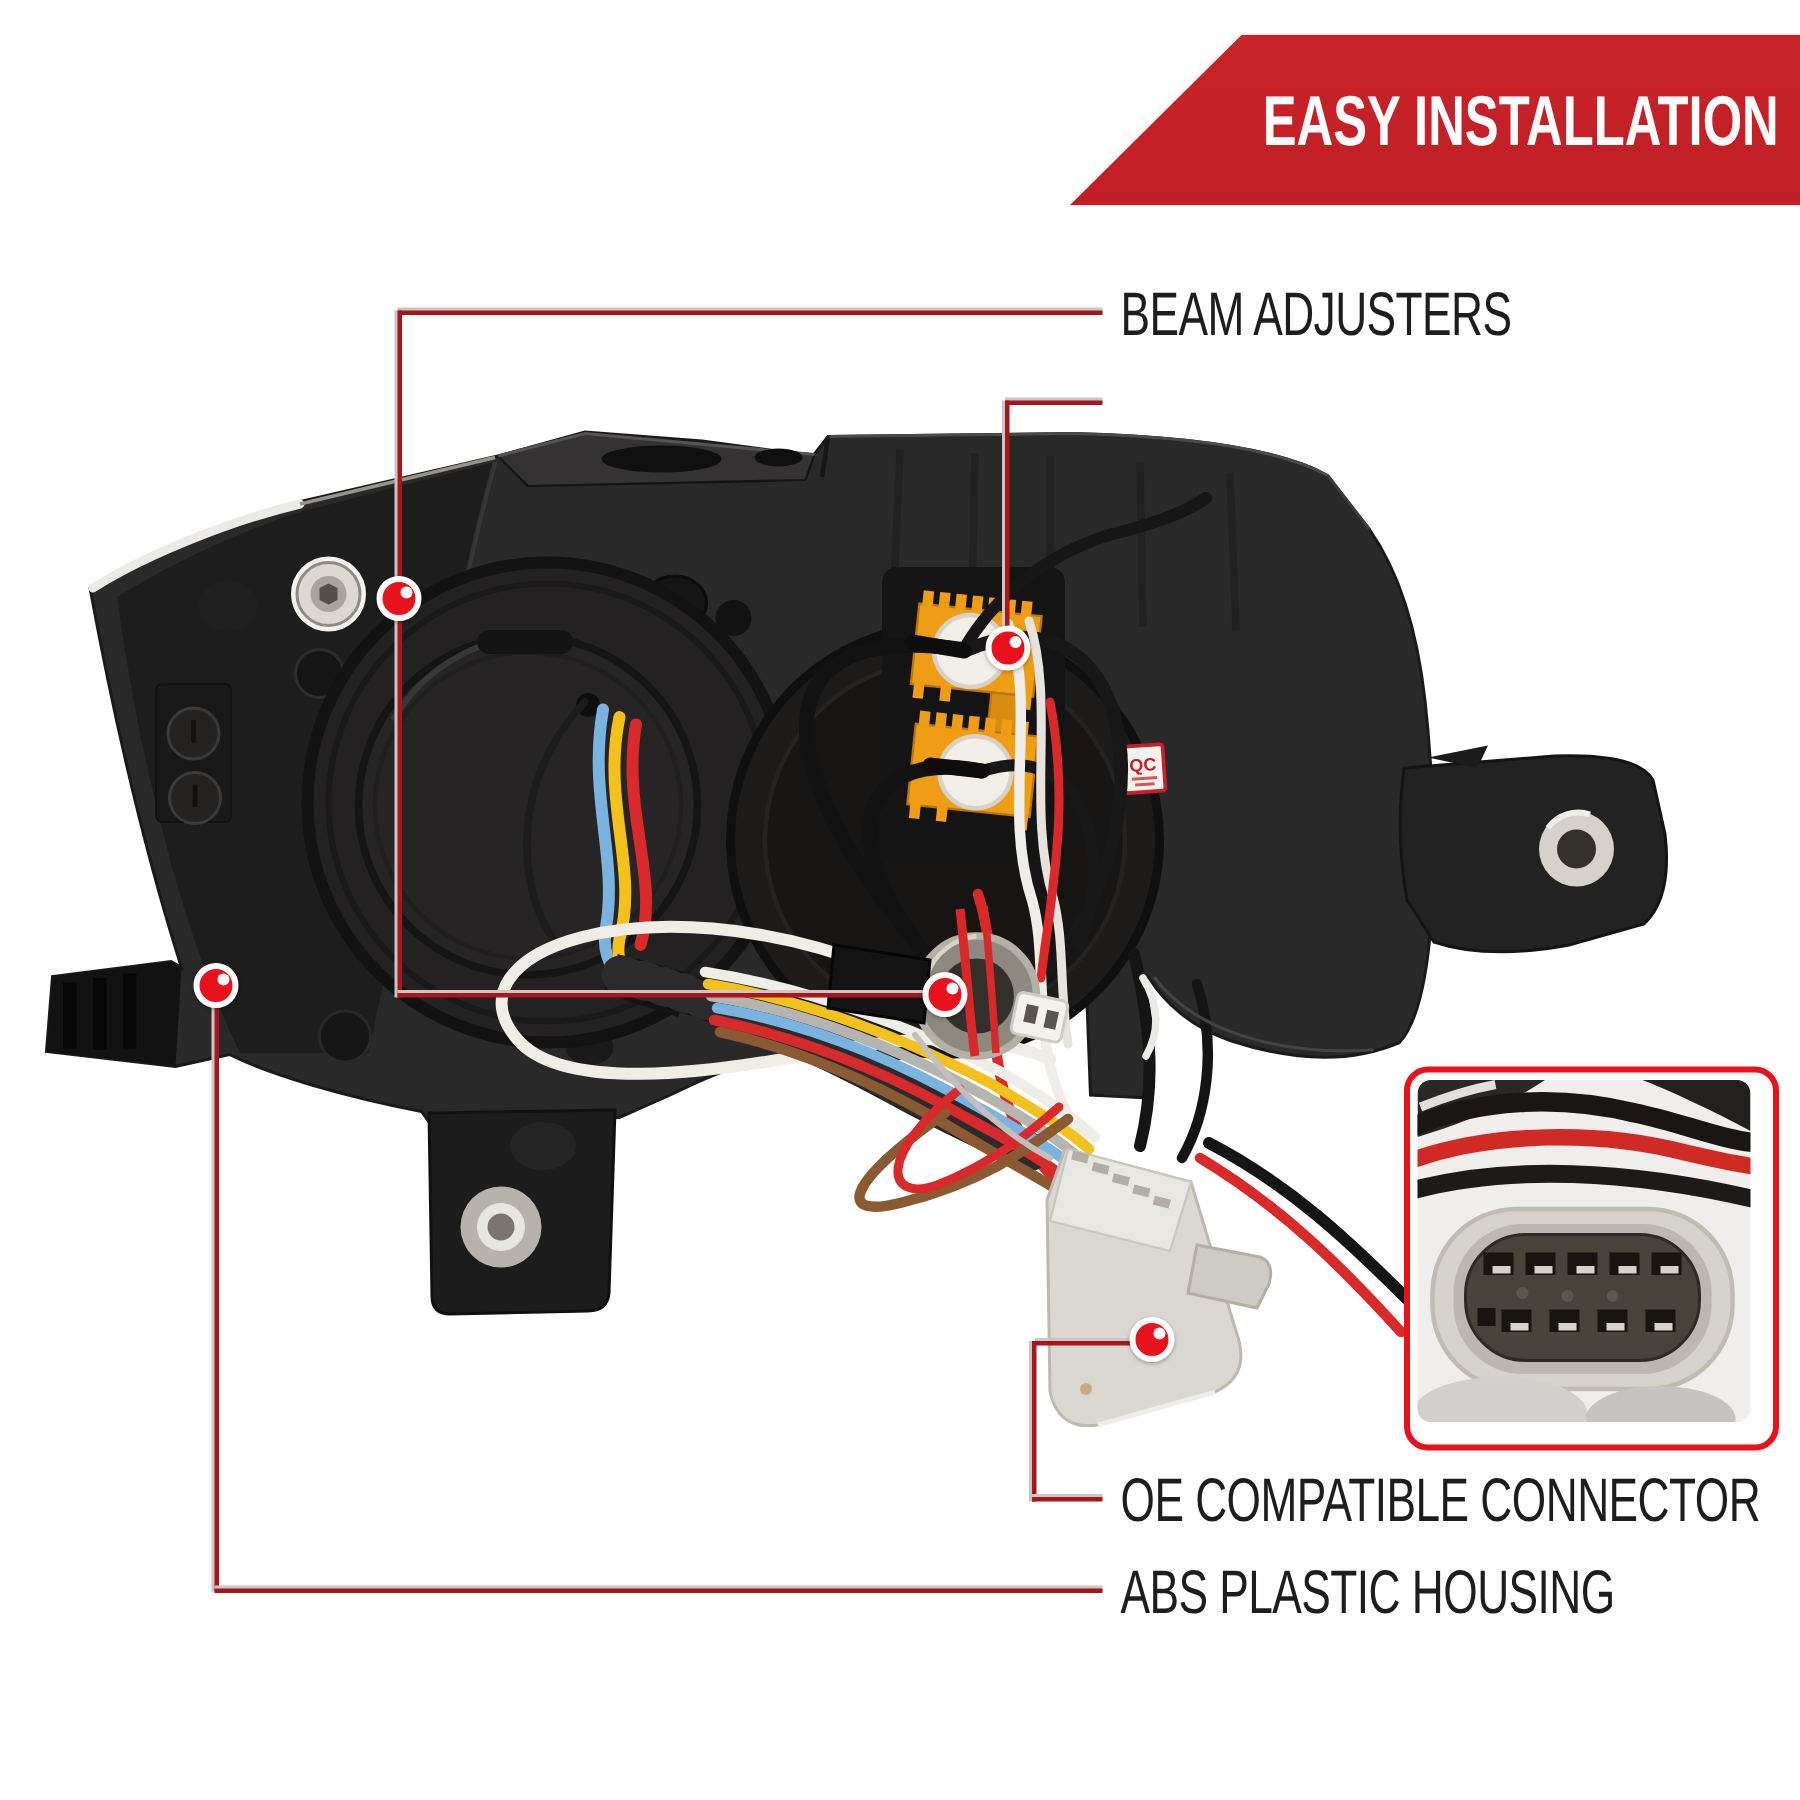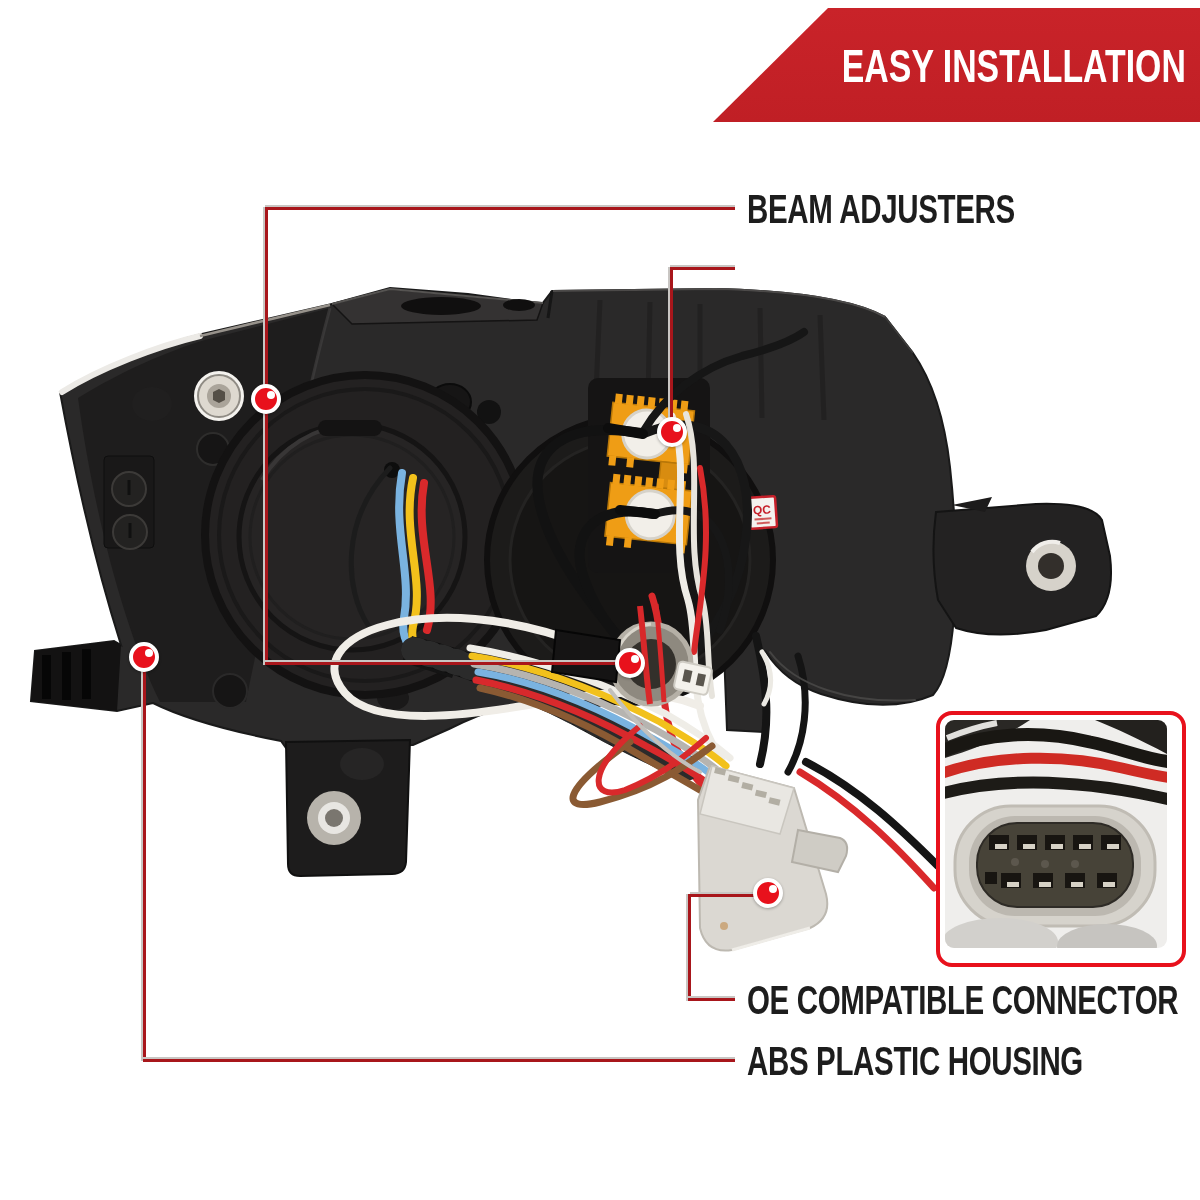--- a/index.html
+++ b/index.html
@@ -1,29 +1,29 @@
 <!DOCTYPE html>
 <html><head>
 <meta charset="utf-8">
 <style>
   html,body{margin:0;padding:0;background:#ffffff;}
   #stage{position:relative;width:1200px;height:1200px;background:#ffffff;overflow:hidden;
          font-family:"Liberation Sans","DejaVu Sans",sans-serif;}
 
   
-  .banner{position:absolute;left:713px;top:8px;width:487px;height:114px;z-index:6;
+  .banner{position:absolute;left:713px;top:23px;width:487px;height:114px;z-index:6;
           background:linear-gradient(180deg,#c92329 0%,#c01f25 100%);
           clip-path:polygon(115px 0,100% 0,100% 100%,0 100%);}
   .banner-text{position:absolute;right:14px;top:50%;transform:translateY(-50%) scaleX(.72);
           transform-origin:right center;color:#ffffff;font-size:47px;font-weight:700;
           letter-spacing:0;white-space:nowrap;}
 
   
   .callout-label{position:absolute;left:747px;height:42px;line-height:42px;z-index:5;
-          color:#1d1d1d;font-size:41px;font-weight:700;white-space:nowrap;}
+          color:#1d1d1d;font-size:41px;font-weight:400;white-space:nowrap;}
   .callout-label>span{display:inline-block;transform:scaleX(.72);transform-origin:left center;
           letter-spacing:-0.5px;white-space:nowrap;}
   #lbl-beam{top:188px;} #lbl-led{top:248px;} #lbl-oe{top:979px;} #lbl-abs{top:1040px;}
 
   
   .h-line{position:absolute;height:3px;background:#a8161b;z-index:4;
           box-shadow:0 -2px 0 #c9c6c3;}
   .v-line{position:absolute;width:3px;background:#a8161b;z-index:4;
           box-shadow:-2px 0 0 #c9c6c3;}
 

